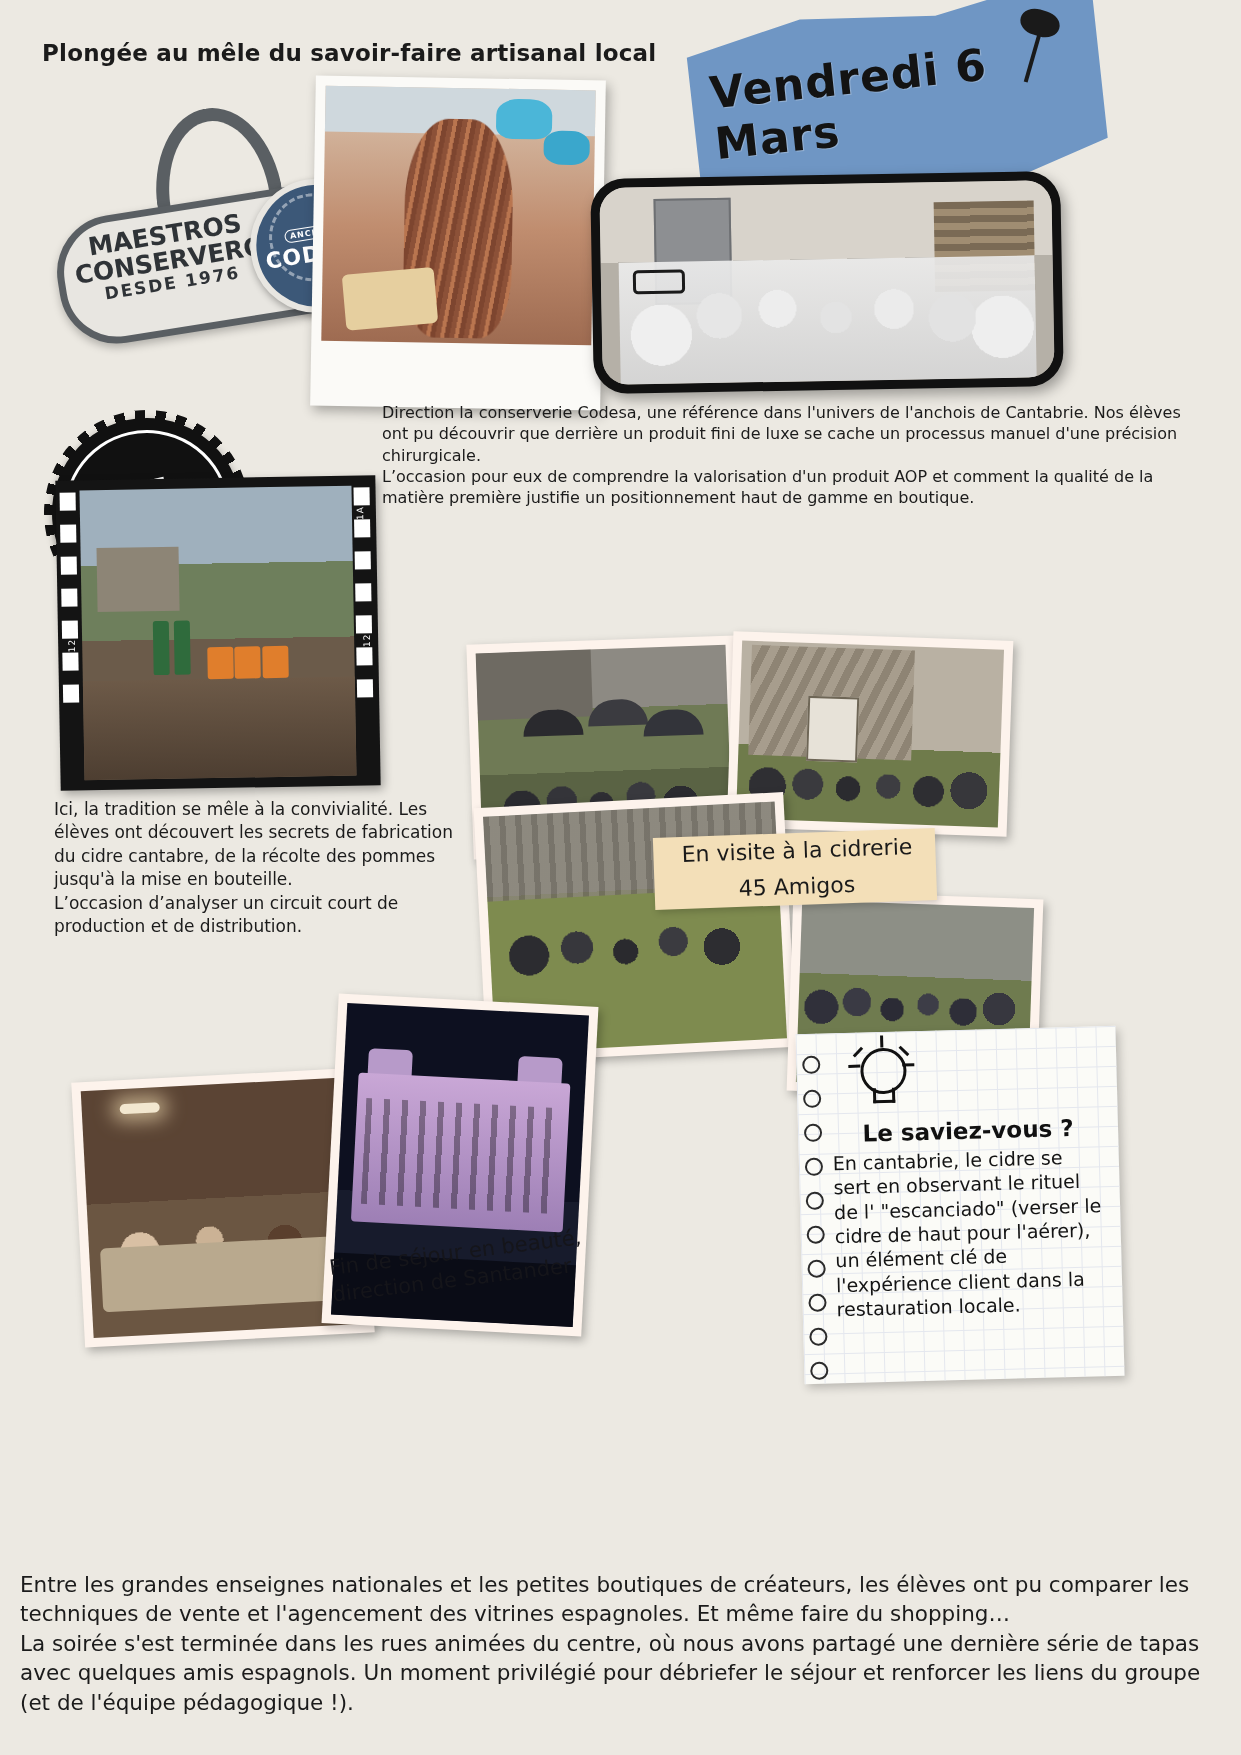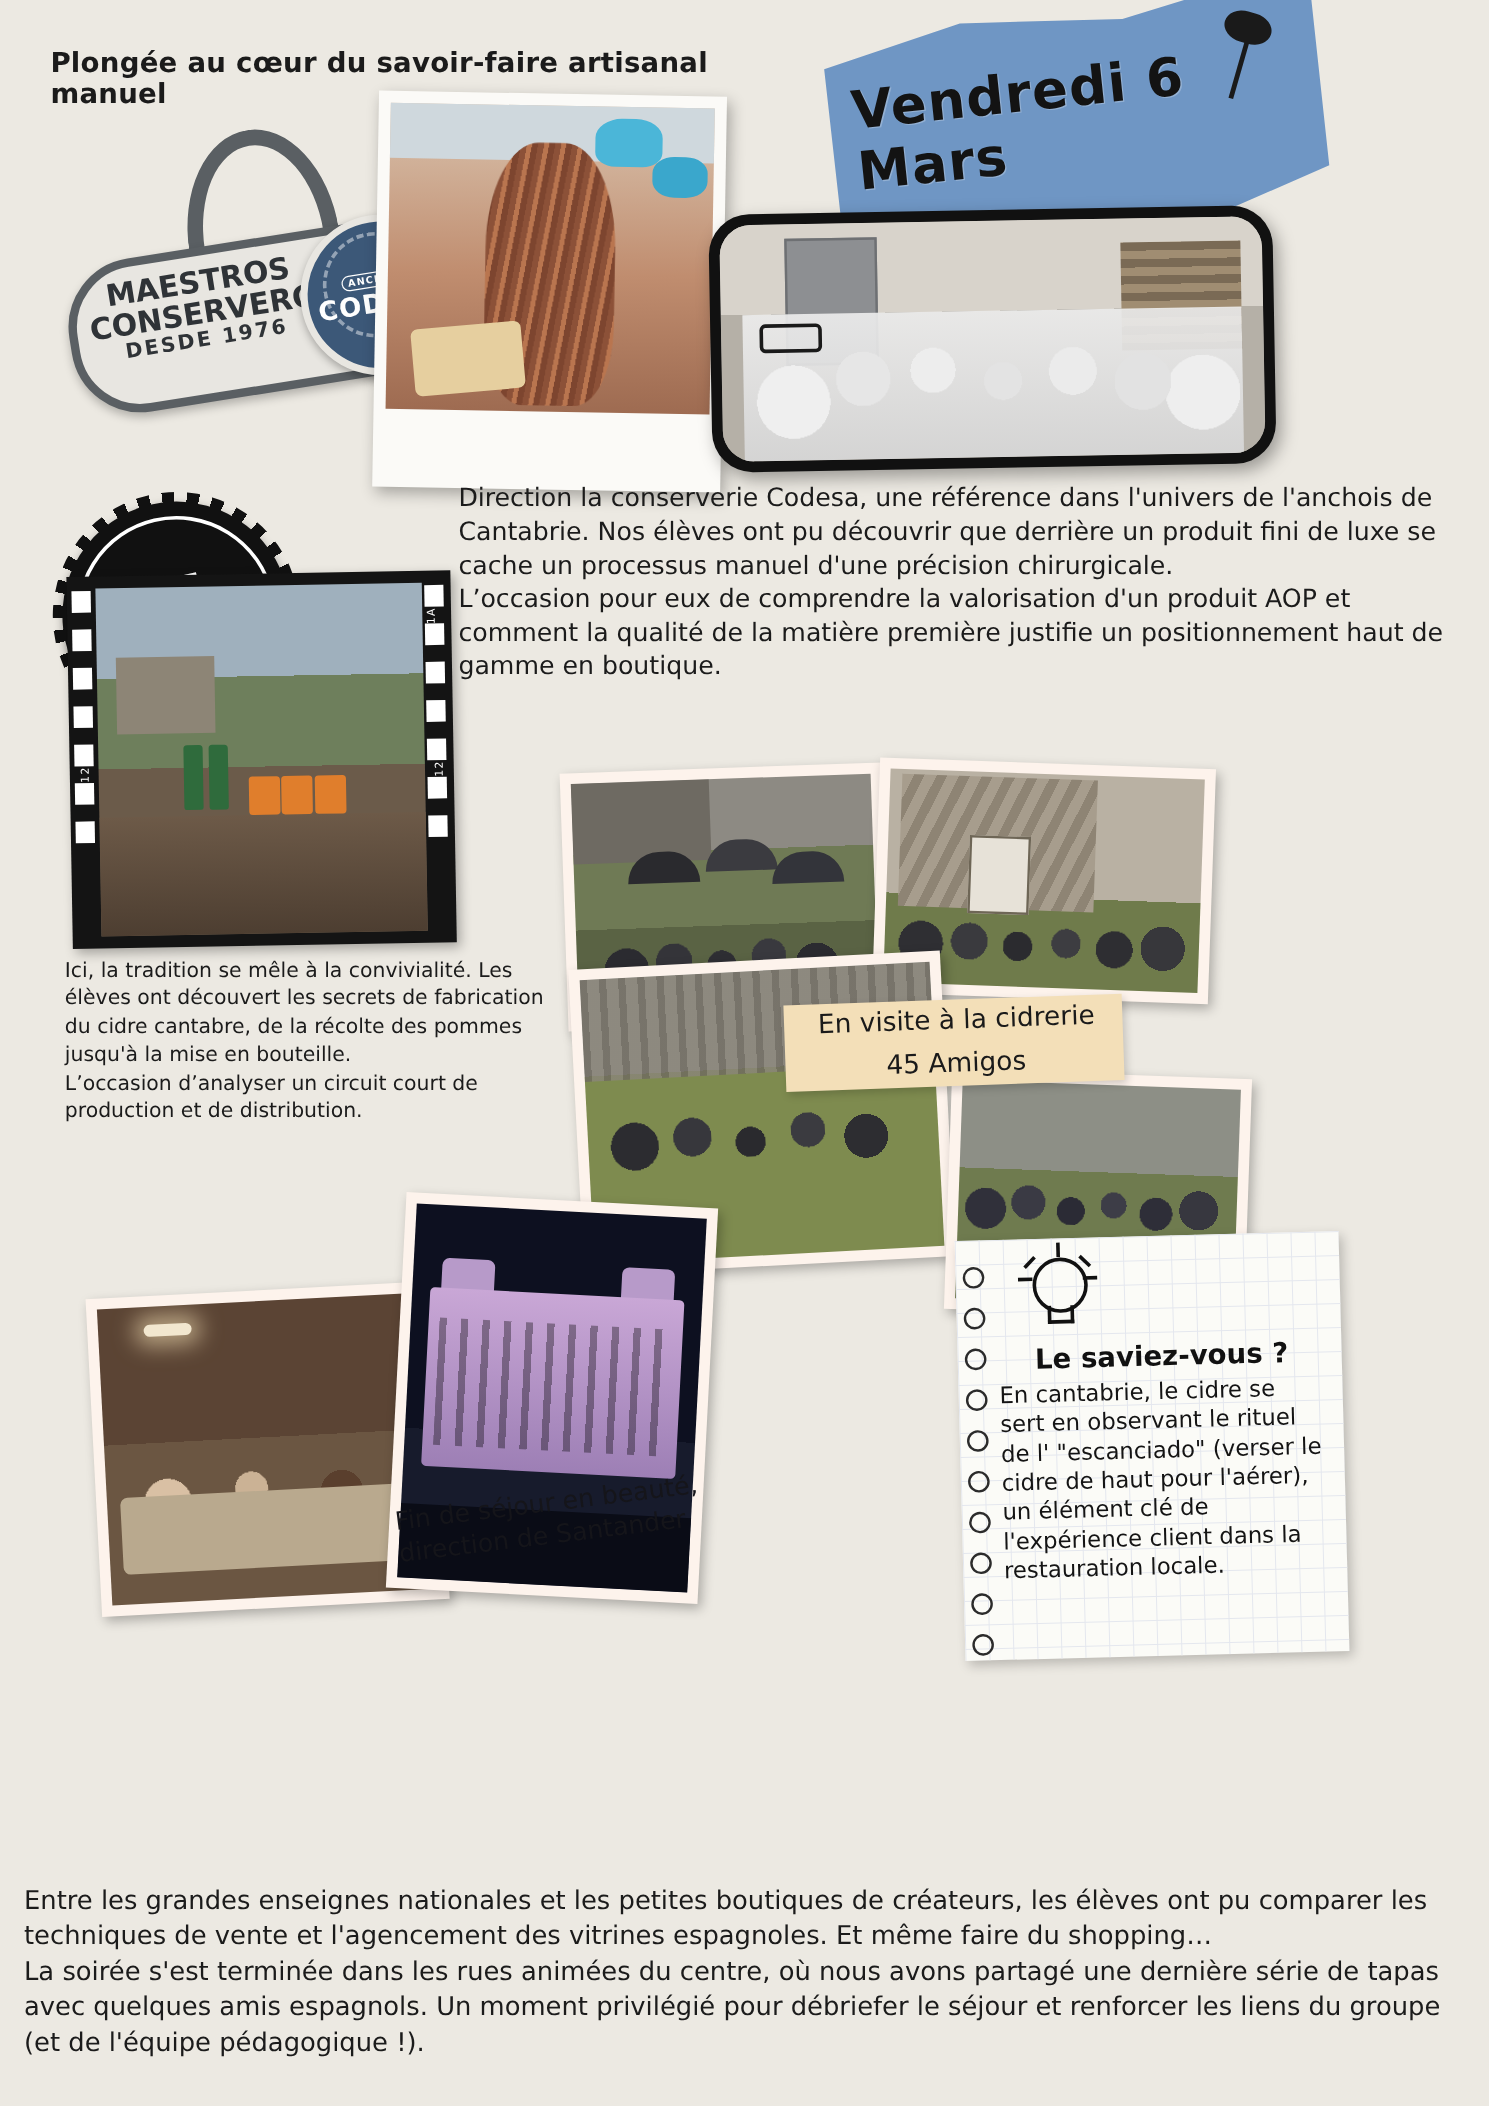--- a/index.html
+++ b/index.html
@@ -168,21 +168,21 @@
   .film .j1,.film .j2,.film .j3{position:absolute;bottom:34%;width:26px;height:32px;background:#e07e2c;border-radius:3px;}
   .film .j1{left:46%;} .film .j2{left:56%;} .film .j3{left:66%;}
   .film .side{position:absolute;color:#fff;font-size:9px;letter-spacing:1px;}
   .film .s1{left:7px;top:160px;transform:rotate(-90deg);}
   .film .s2{right:5px;top:160px;transform:rotate(-90deg);}
   .film .s3{right:5px;top:36px;transform:rotate(-90deg);}
 
   
   .para{
     font-family:"DejaVu Sans", sans-serif;
-    font-size:21px;line-height:1.33;color:#1b1b1b;
+    font-size:16px;line-height:1.33;color:#1b1b1b;
   }
   .p-codesa{left:382px;top:402px;width:830px;}
   .p-cidre{left:54px;top:798px;width:400px;font-size:17px;line-height:1.38;}
   .p-bottom{left:20px;top:1570px;width:1200px;font-size:21.5px;line-height:1.37;}
 
   
   .frame{background:#fdf3ec;box-shadow:3px 4px 10px rgba(0,0,0,.28);padding:9px;box-sizing:border-box;}
   .frame .in{width:100%;height:100%;overflow:hidden;position:relative;}
 
   .ph-rain{left:470px;top:640px;width:268px;height:215px;transform:rotate(-2deg);}
@@ -278,21 +278,21 @@
   .note .bulb{position:absolute;left:50px;top:12px;width:70px;height:70px;}
   .note .bulb .b{position:absolute;left:14px;top:4px;width:40px;height:40px;border:3px solid #111;border-radius:50%;}
   .note .bulb .base{position:absolute;left:26px;top:44px;width:16px;height:12px;border:3px solid #111;border-top:none;}
   .note .bulb .ray{position:absolute;width:12px;height:3px;background:#111;}
   .note h3{margin:76px 0 4px 0;font-size:23px;font-weight:bold;text-align:center;color:#111;}
   .note p{margin:0;font-size:19px;line-height:1.28;color:#141414;}
 </style>
 </head>
 <body>
 
-<div class="abs headline">Plongée au cœur du savoir-faire artisanal manuel</div>
+<div class="abs headline">Plongée au mêle du savoir-faire artisanal local</div>
 
 <div class="abs banner">
   <div class="shape"></div>
   <div class="txt">Vendredi 6 Mars</div>
 </div>
 <div class="abs pin">
   <div class="needle"></div>
     <div class="head"></div>
 </div>
 

